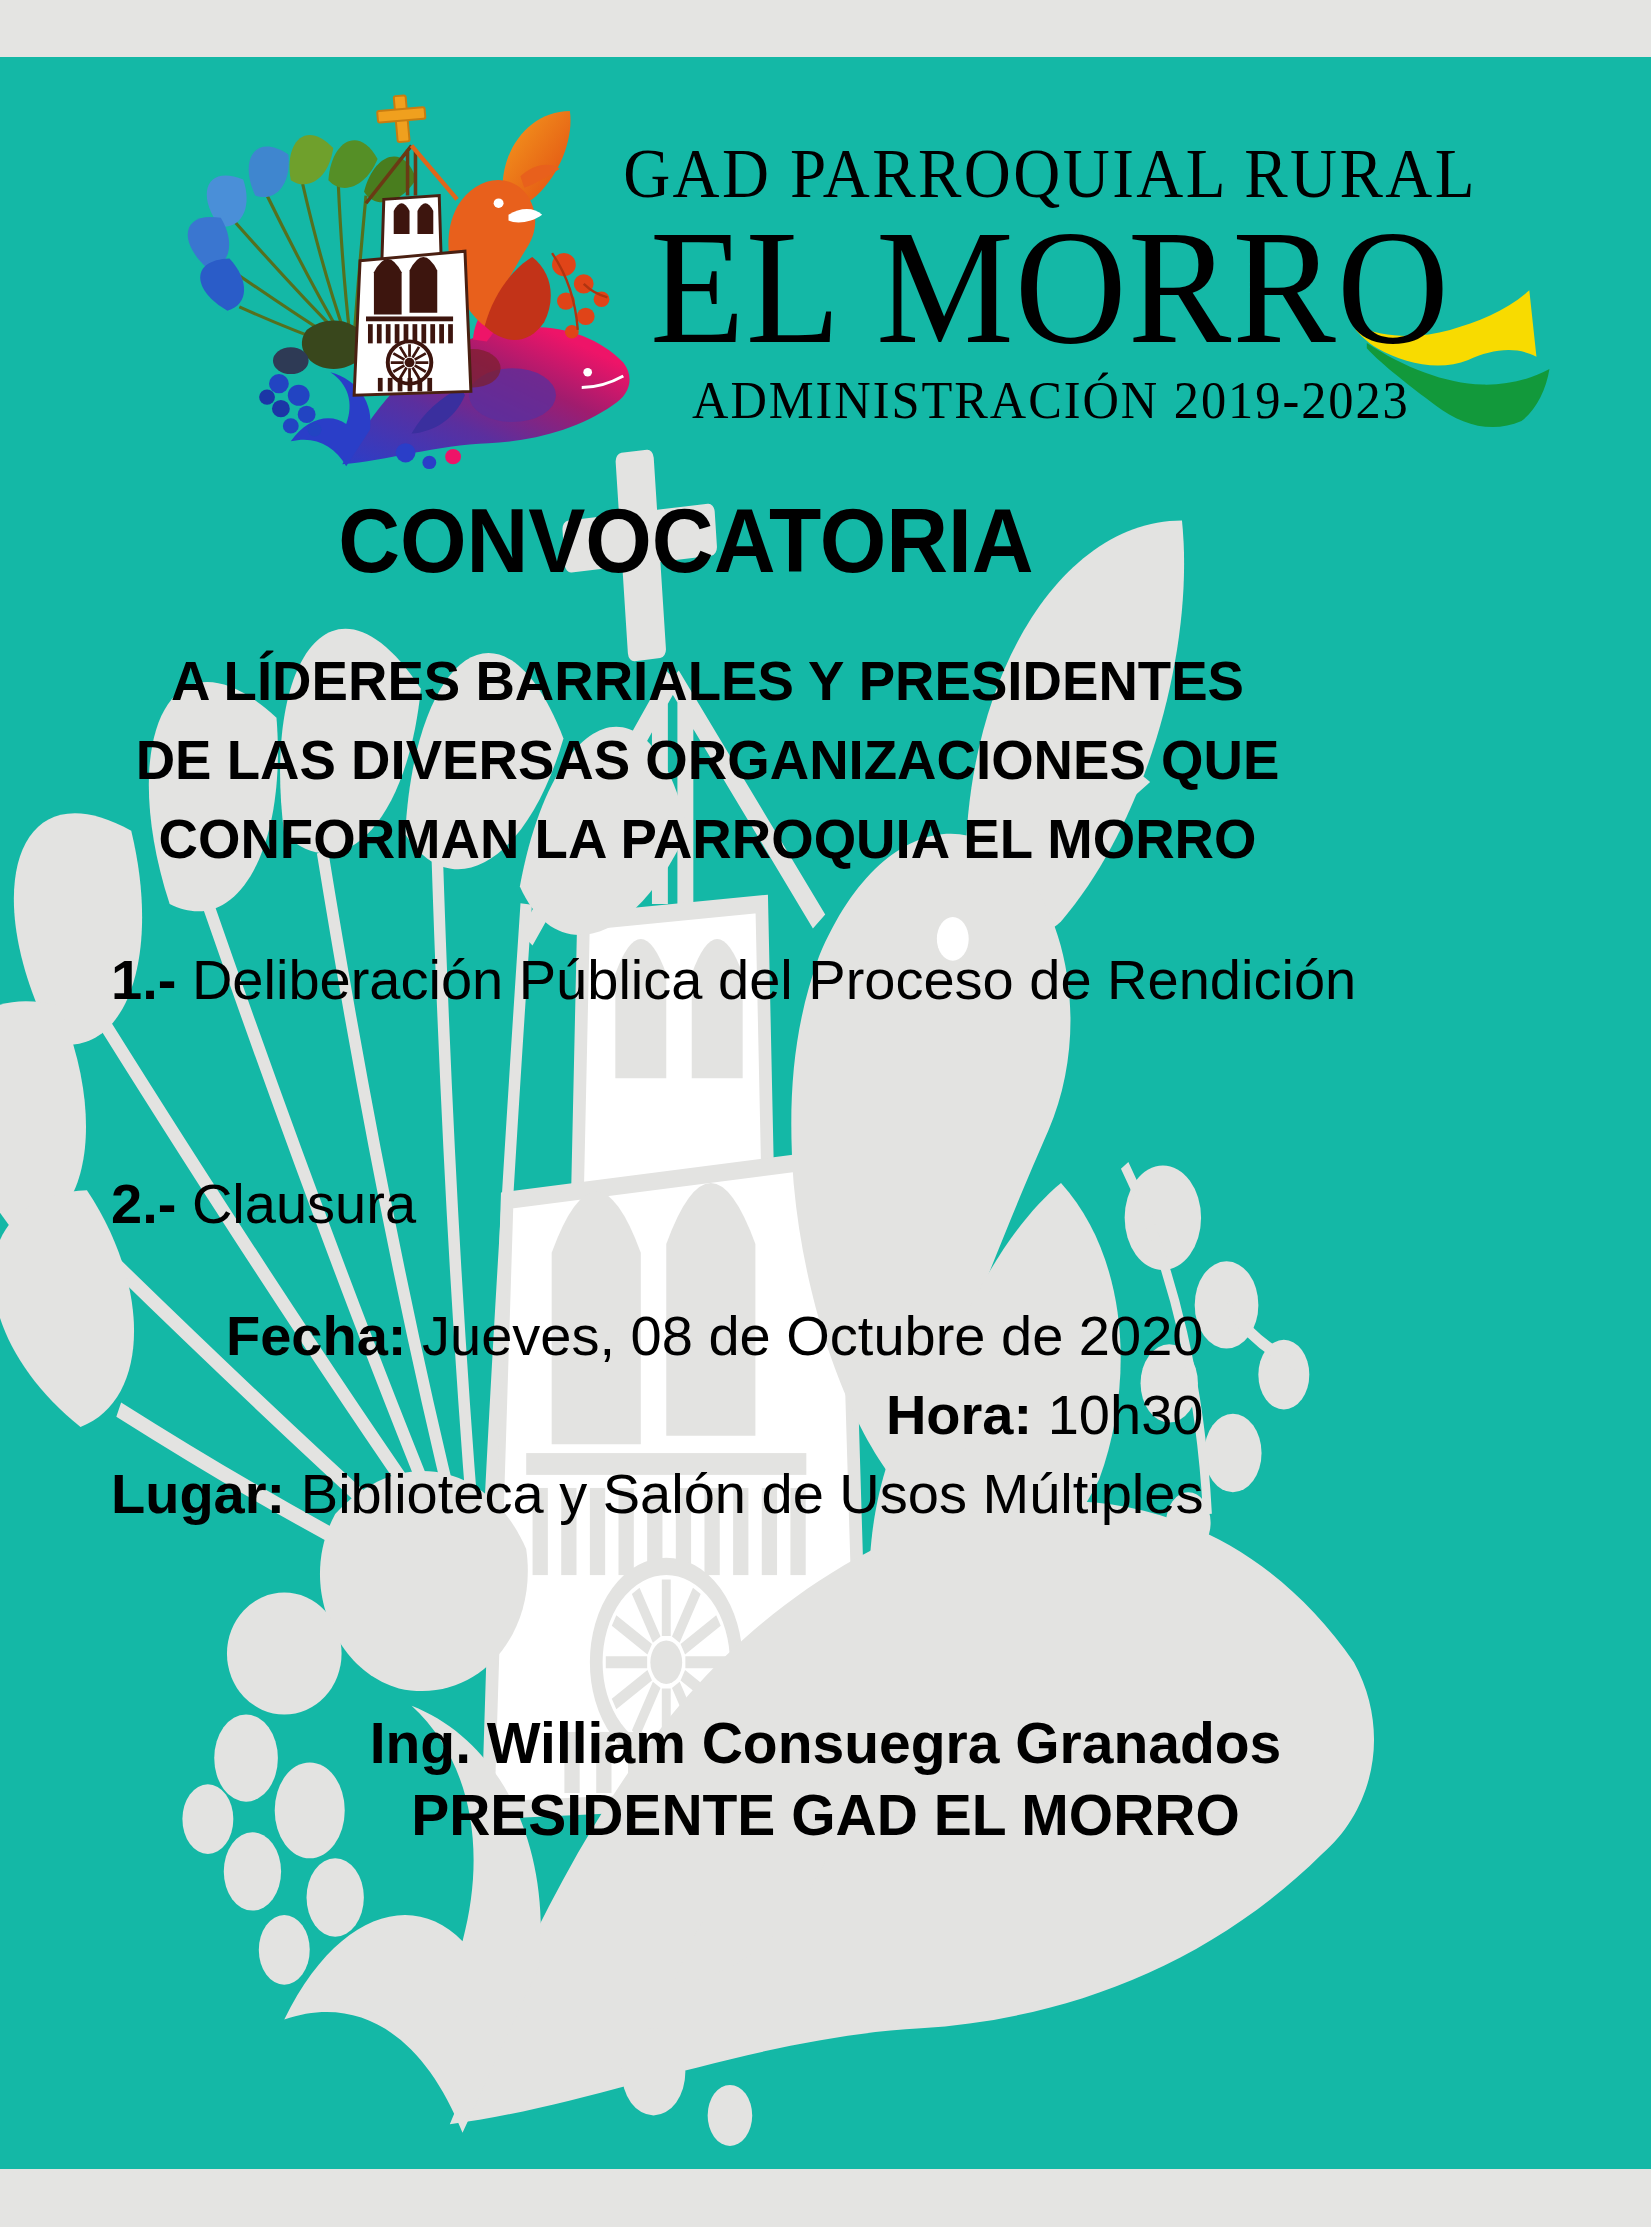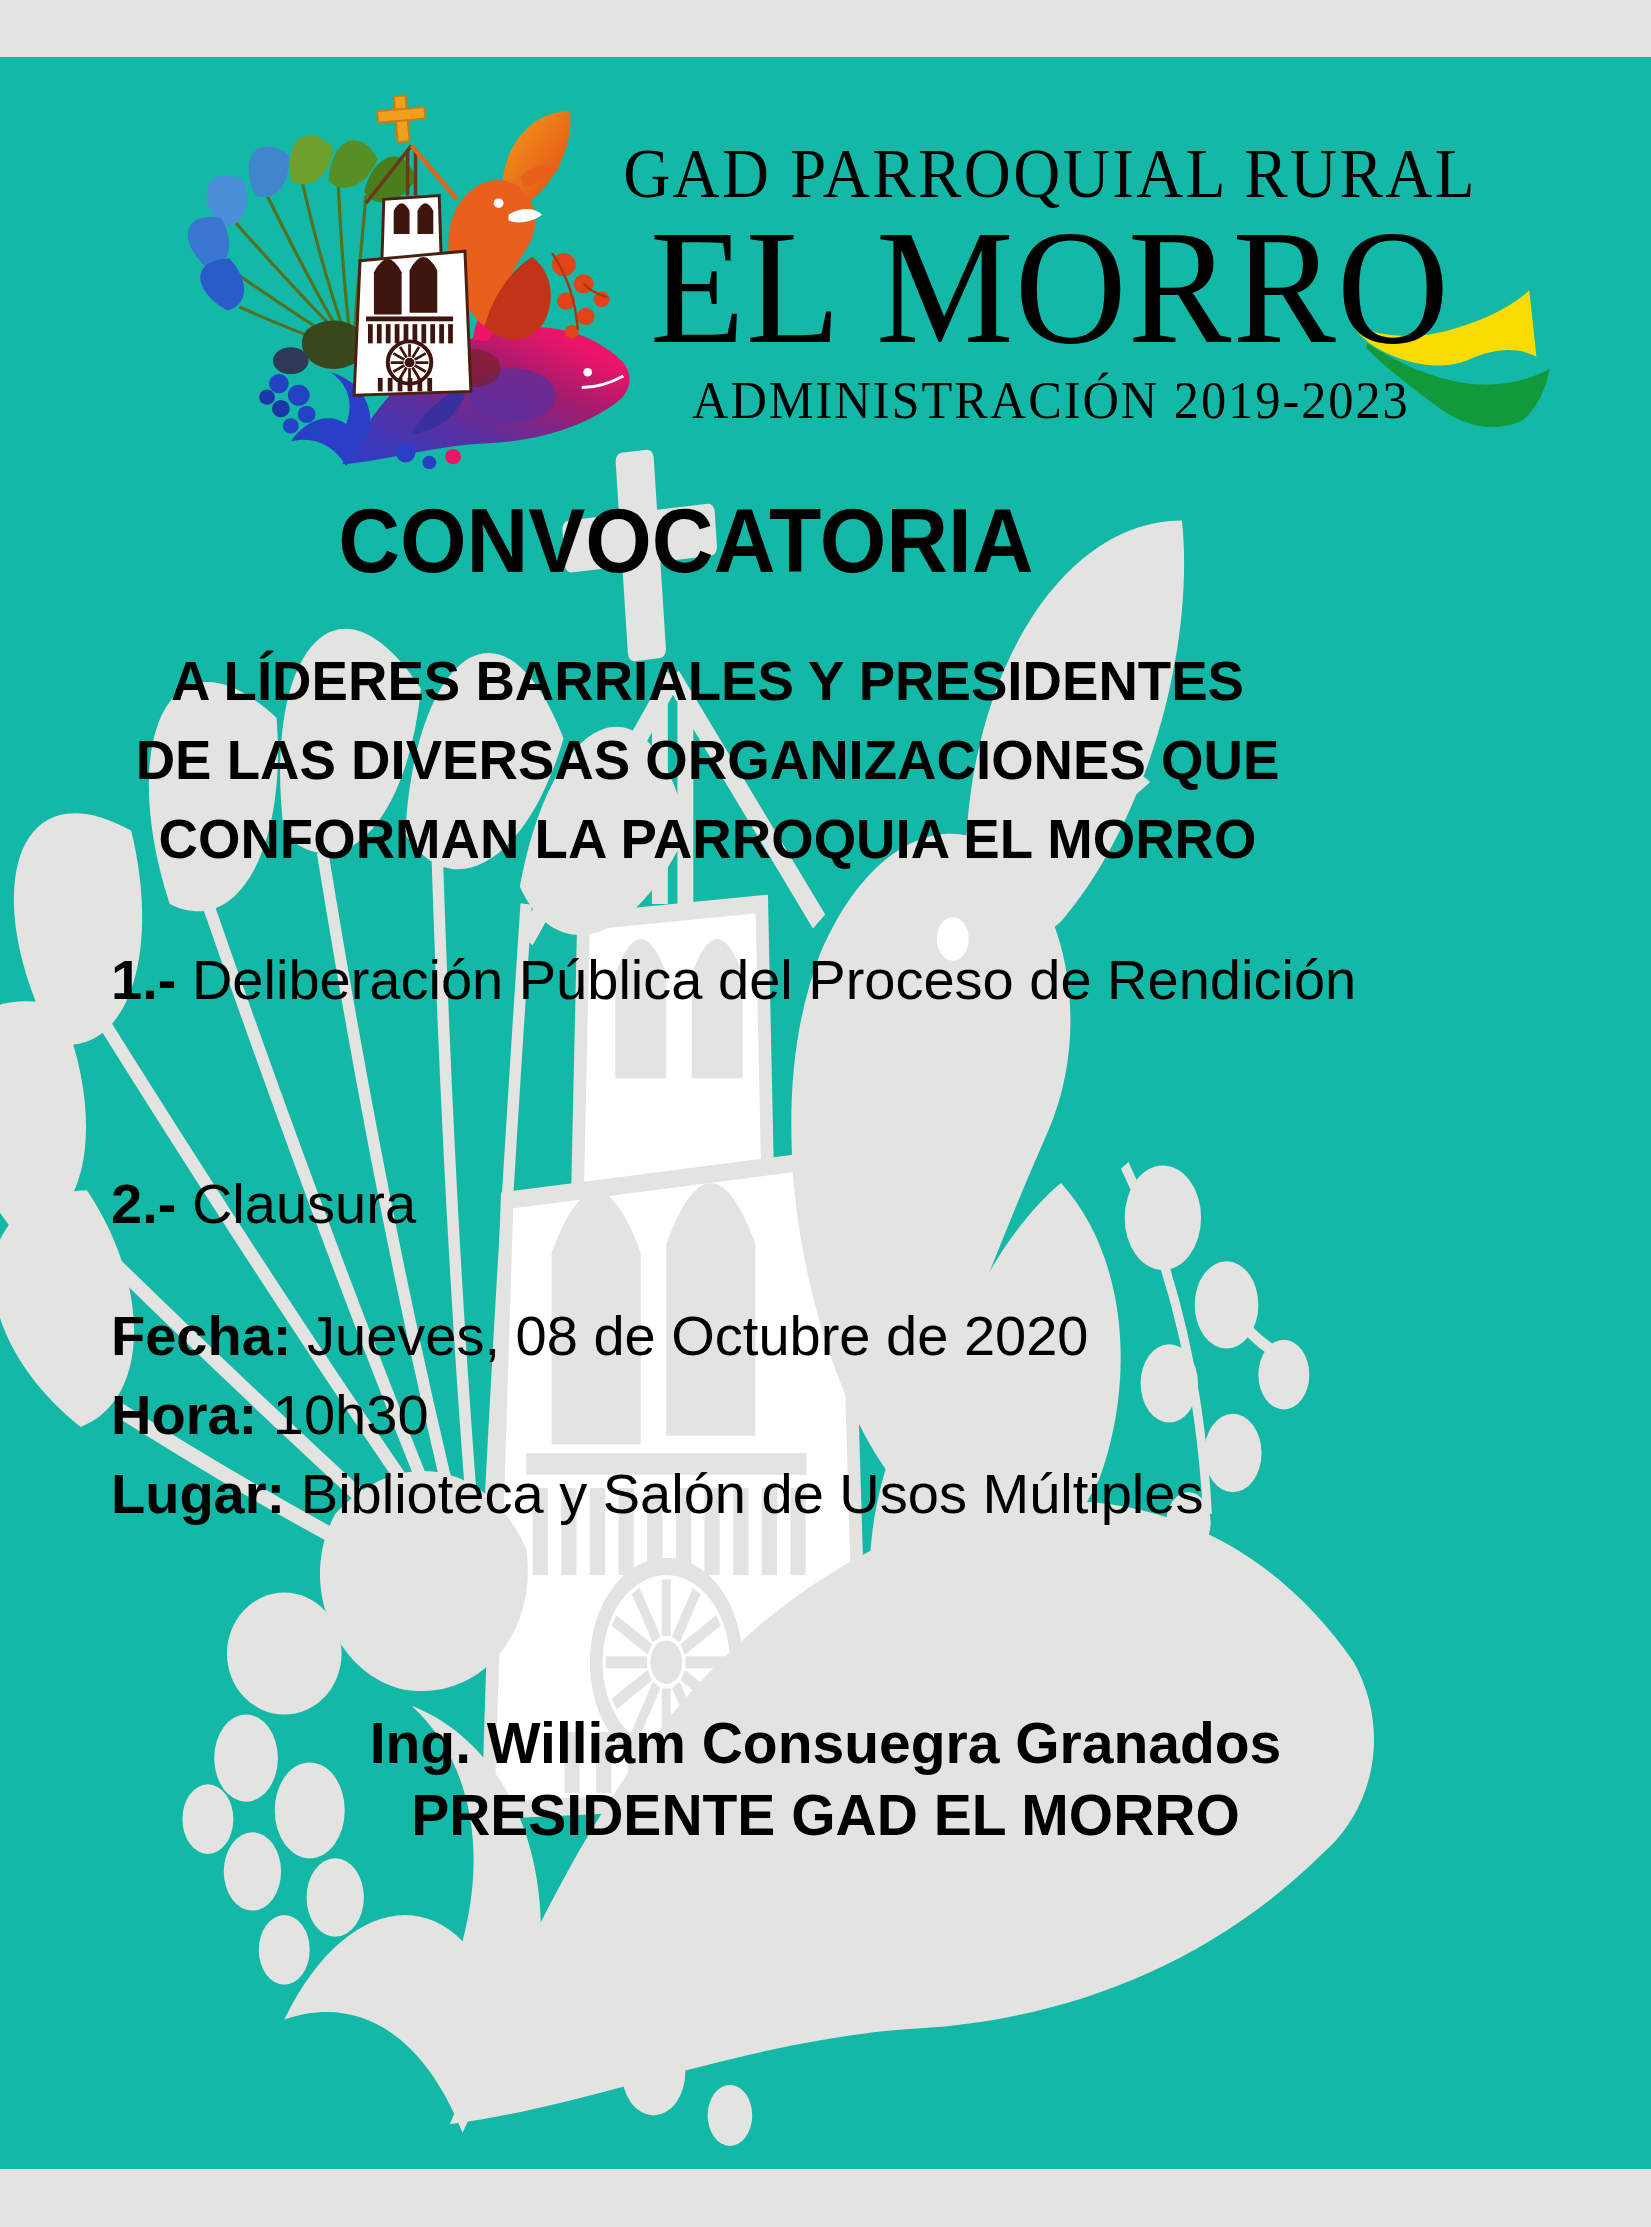--- a/index.html
+++ b/index.html
@@ -30,21 +30,21 @@
   .hdr-admin .sx{transform:scaleX(.97);transform-origin:center;}
 
   
   .doc-title{top:489px;left:0;width:1371px;text-align:center;
     font-size:91px;font-weight:bold;}
   .doc-title .sx{display:inline-block;transform:scaleX(.94);transform-origin:center;}
   .doc-subtitle{top:641px;left:0;width:1416px;text-align:center;
     font-size:56px;font-weight:bold;line-height:79px;}
   .doc-subtitle .sx{display:inline-block;transform:scaleX(.975);transform-origin:center;}
   .doc-subtitle span{display:block;}
-  .body-block{left:111px;font-size:56px;line-height:83px;}
+  .body-block{left:111px;font-size:56px;line-height:83px;text-align:right;}
   .agenda1{top:938px;}
   .agenda2{top:1162px;}
   .details{top:1296px;line-height:79px;}
   .details .row{display:block;}
   b.lbl{font-weight:bold;}
   .signature{top:1707px;left:0;width:1651px;text-align:center;
     font-size:57px;font-weight:bold;line-height:72px;}
   .signature span{display:block;}
 
   

